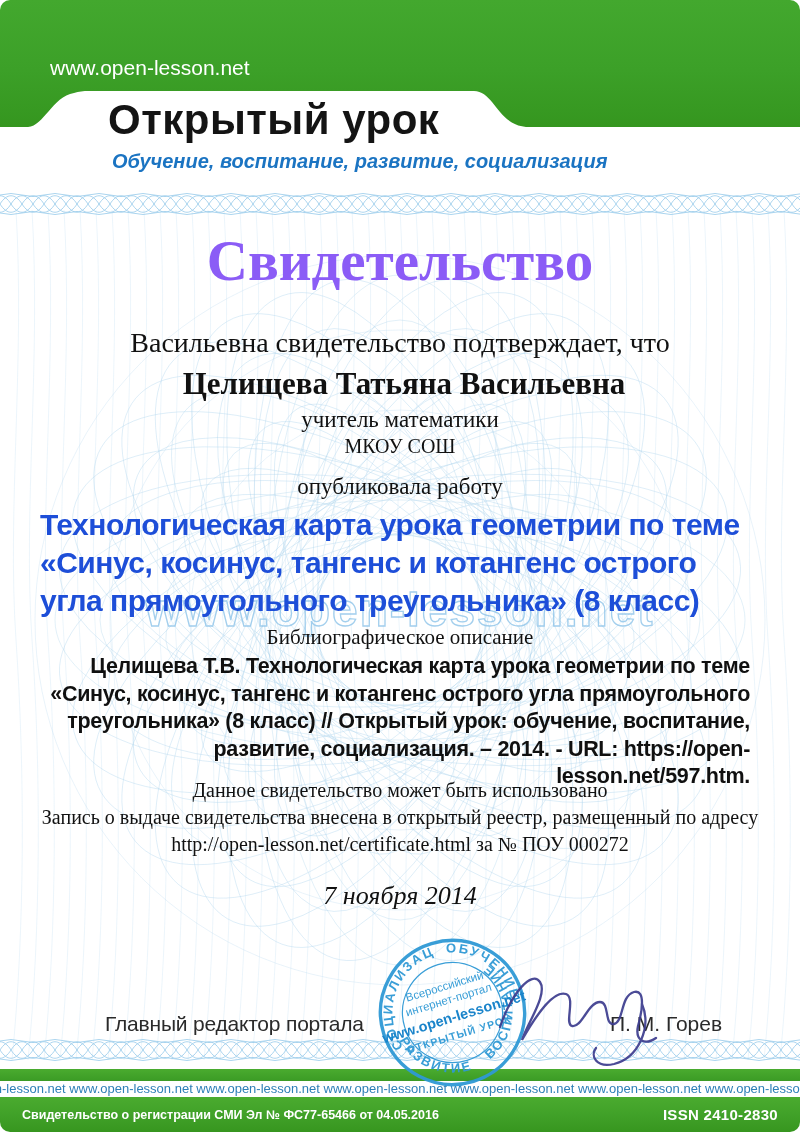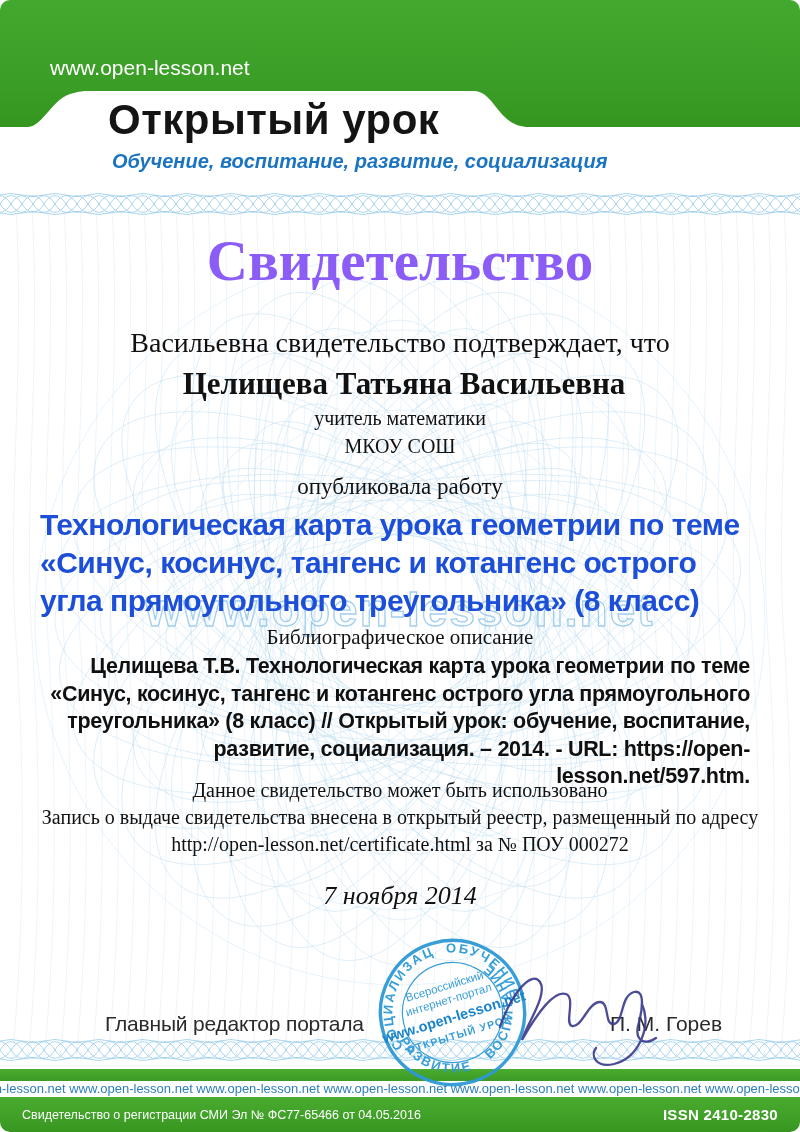--- a/index.html
+++ b/index.html
@@ -26,21 +26,21 @@
   .gl2{fill:none;stroke:#ABD3EC;stroke-width:.6;opacity:.45;}
   .gl3{fill:none;stroke:#BBDCF1;stroke-width:.7;opacity:.4;}
   .braid{fill:none;stroke:#8FC6E9;stroke-width:.9;opacity:.85;}
   .watermark{top:583px;font-size:46px;font-weight:bold;letter-spacing:2px;z-index:2;
     color:rgba(255,255,255,.35);-webkit-text-stroke:1.3px rgba(140,195,232,.8);}
 
   
   .cert-title{top:228px;font-size:57px;font-weight:bold;z-index:3;color:#8b5cf6;}
   .intro-line{top:327px;font-size:28px;z-index:3;}
   .recipient-name{top:366px;font-size:31px;font-weight:bold;z-index:3;margin-left:8px;}
-  .recipient-role{top:407px;font-size:20px;z-index:3;}
+  .recipient-role{top:407px;font-size:23px;z-index:3;}
   .recipient-school{top:435px;font-size:20px;z-index:3;}
   .action-line{top:474px;font-size:23px;z-index:3;}
   .work-title{left:40px;top:506px;width:720px;text-align:left;font-size:30px;line-height:38px;
     font-weight:bold;letter-spacing:-.5px;z-index:3;color:#1d4ed8;}
   .bib-heading{top:625px;font-size:21px;z-index:3;}
   .bib-text{left:50px;top:653px;width:700px;text-align:right;font-size:21.5px;line-height:27.5px;
     font-weight:bold;letter-spacing:-.3px;z-index:3;color:#101010;}
   .usage{top:777px;z-index:3;font-size:20px;line-height:27px;}
   .issue-date{top:881px;font-size:26px;font-style:italic;z-index:3;}
 
@@ -58,21 +58,21 @@
 
   
   .footer-strip{left:0;top:1069px;width:800px;height:12px;z-index:3;
     background:linear-gradient(180deg,#4AAB2F,#3B9B25);}
   .footer-url-strip{left:0;top:1081px;width:800px;height:16px;line-height:16px;z-index:3;
     white-space:nowrap;overflow:hidden;font-size:13px;color:#2E7FB7;background:#fff;
     margin-left:0;text-indent:-58px;}
   .footer-bar{left:0;top:1097px;width:800px;height:35px;z-index:5;display:flex;
     align-items:center;justify-content:space-between;padding:0 22px;box-sizing:border-box;
     background:linear-gradient(180deg,#4AAB2F 0%,#3F9F27 60%,#37961F 100%);}
-  .registration-text{color:#fff;font-size:12.5px;}
+  .registration-text{color:#fff;font-size:12.5px;font-weight:bold;}
   .issn-text{color:#fff;font-size:15px;font-weight:bold;letter-spacing:.3px;}
 </style>
 </head>
 <body>
 
 <div class="page">
 
   <div class="abs header-band"></div>
   <div class="abs portal-url">www.open-lesson.net</div>
 

